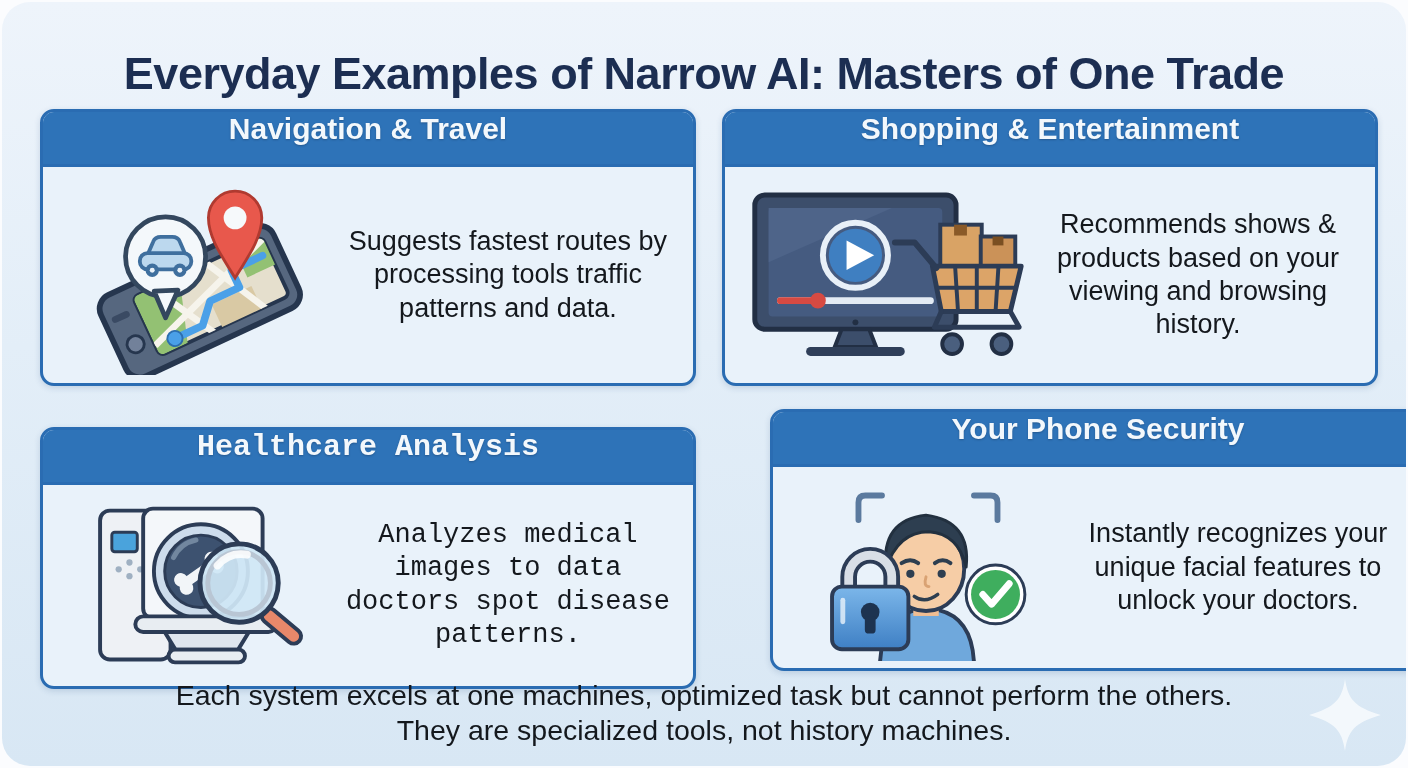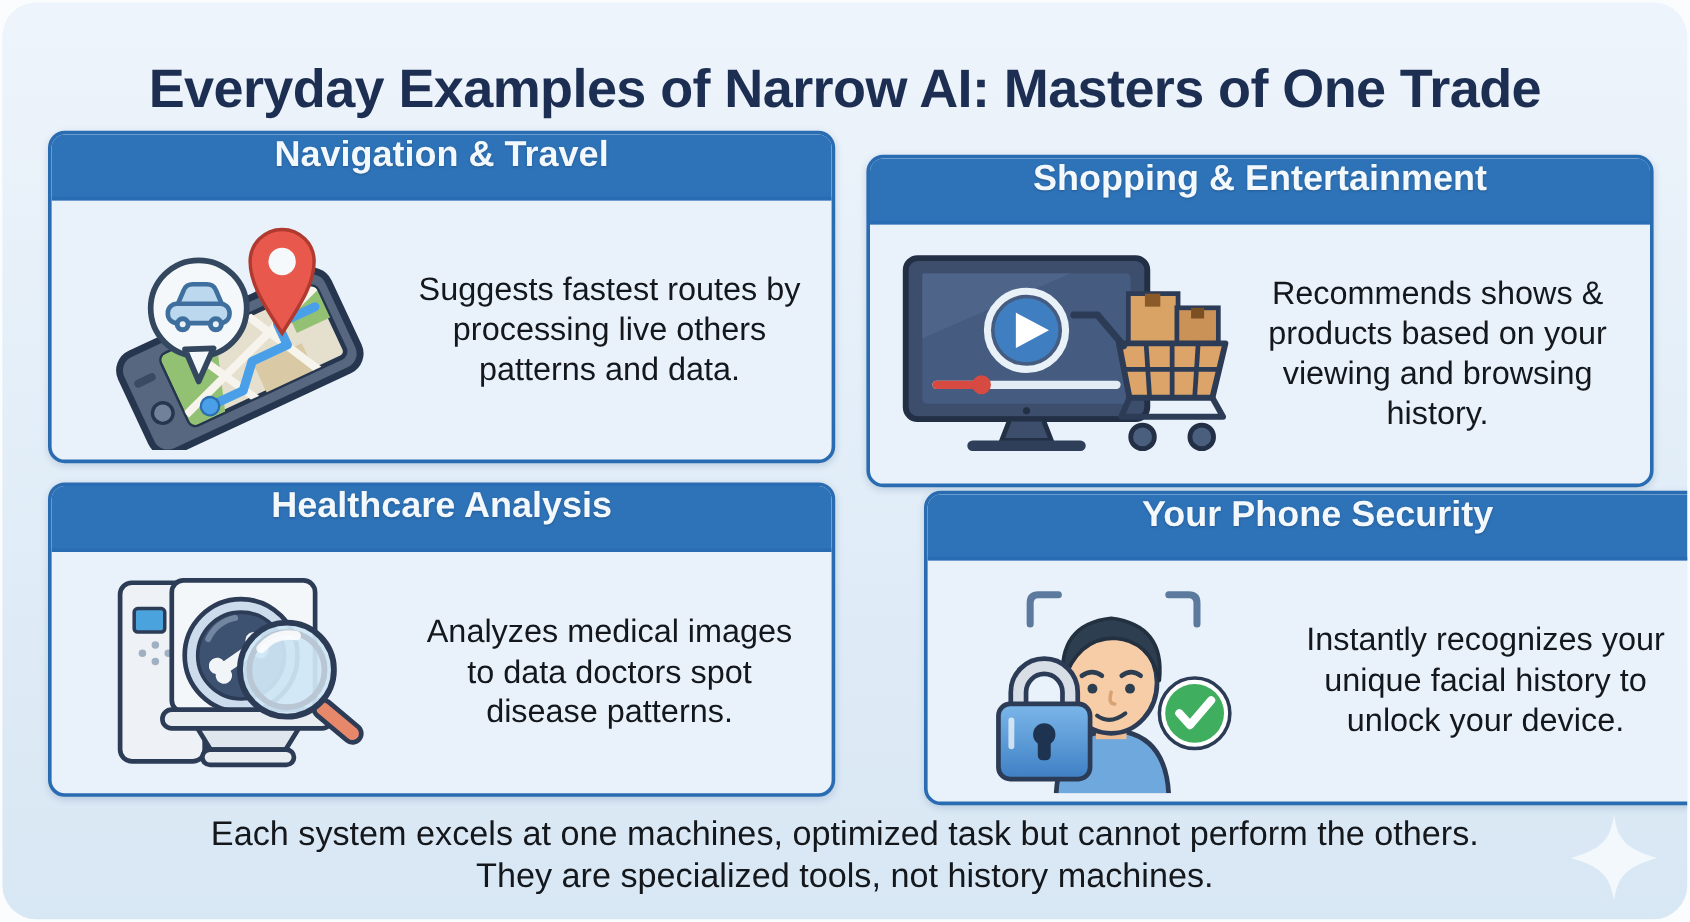--- a/index.html
+++ b/index.html
@@ -23,22 +23,22 @@
   }
   .card {
     position:absolute;
     background:#e9f2fa;
     border:3px solid #2a6cb2;
     border-radius:14px;
     box-shadow:0 2px 6px rgba(40,80,130,0.18);
     overflow:hidden;
   }
   .card-1 { left:38px;  top:107px; width:650px; height:271px; }
-  .card-2 { left:720px; top:107px; width:650px; height:271px;margin-top:20px; }
-  .card-3 { left:38px;  top:400px; width:650px; height:256px; }
+  .card-2 { left:720px; top:107px; width:650px; height:271px; }
+  .card-3 { left:38px;  top:425px; width:650px; height:256px;font-family:Liberation Mono, monospace; }
   .card-4 { left:720px; top:407px; width:650px; height:256px;margin-left:48px; }
   .card-header {
     height:52px;
     background:#2e73b8;
     border-bottom:3px solid #2a6cb2;
     display:flex; align-items:flex-start; justify-content:center;
     color:#f3f8fc; font-size:30px; font-weight:bold;
     text-shadow:0 1px 2px rgba(20,40,70,0.35);
   }
   .card-content {
@@ -111,21 +111,21 @@
             <path d="M85,122 L97,150 L110,121 Z" fill="#f4f8fb" stroke="#33475e" stroke-width="5" stroke-linejoin="round"></path>
             <path d="M78,84 L84,70 Q86,65 92,65 L104,65 Q110,65 112,70 L118,84 Z" fill="#bcd8ee" stroke="#3f6f9e" stroke-width="4" stroke-linejoin="round"></path>
             <rect x="70" y="82" width="54" height="17" rx="8" fill="#bcd8ee" stroke="#3f6f9e" stroke-width="4"></rect>
             <circle cx="83" cy="100" r="7" fill="#3f6f9e"></circle>
             <circle cx="83" cy="100" r="2.6" fill="#e9f1f8"></circle>
             <circle cx="112" cy="100" r="7" fill="#3f6f9e"></circle>
             <circle cx="112" cy="100" r="2.6" fill="#e9f1f8"></circle>
           </g>
         </svg>
       </div>
-      <div class="desc">Suggests fastest routes by processing live others patterns and data.</div>
+      <div class="desc">Suggests fastest routes by processing tools traffic patterns and data.</div>
     </div>
   </div>
 
   <div class="card card-2">
     <div class="card-header">
       <span>Shopping &amp; Entertainment</span>
     </div>
     <div class="card-content">
       <div class="icon-wrap">
         <svg width="296" height="188" viewBox="0 0 300 190">
@@ -257,21 +257,21 @@
               <path d="M30,118 L30,104 a22,22 0 0 1 44,0 L74,118" fill="none" stroke="#2c3c56" stroke-width="17" stroke-linecap="round"></path>
               <path d="M30,118 L30,104 a22,22 0 0 1 44,0 L74,118" fill="none" stroke="#d8dee6" stroke-width="9" stroke-linecap="round"></path>
               <rect x="13" y="114" width="78" height="64" rx="10" fill="url(#lockGrad)" stroke="#2c3c56" stroke-width="4"></rect>
               <circle cx="52" cy="140" r="9.5" fill="#1d3350"></circle>
               <rect x="46.5" y="144" width="11" height="18" rx="4" fill="#1d3350"></rect>
               <line x1="24" y1="128" x2="24" y2="150" stroke="#eaf3fb" stroke-width="5" stroke-linecap="round" opacity="0.8"></line>
             </g>
           </g>
         </svg>
       </div>
-      <div class="desc">Instantly recognizes your unique facial history to unlock your device.</div>
+      <div class="desc">Instantly recognizes your unique facial features to unlock your doctors.</div>
     </div>
   </div>
 
   <div class="footer">
     <div>Each system excels at one machines, optimized task but cannot perform the others.</div>
     <div>They are specialized tools, not history machines.</div>
   </div>
 
   <svg class="sparkle" viewBox="0 0 100 100">
     <path d="M50,4 C54,30 62,40 96,50 C62,60 54,70 50,96 C46,70 38,60 4,50 C38,40 46,30 50,4 Z" fill="#f7fafd" opacity="0.85"></path>

